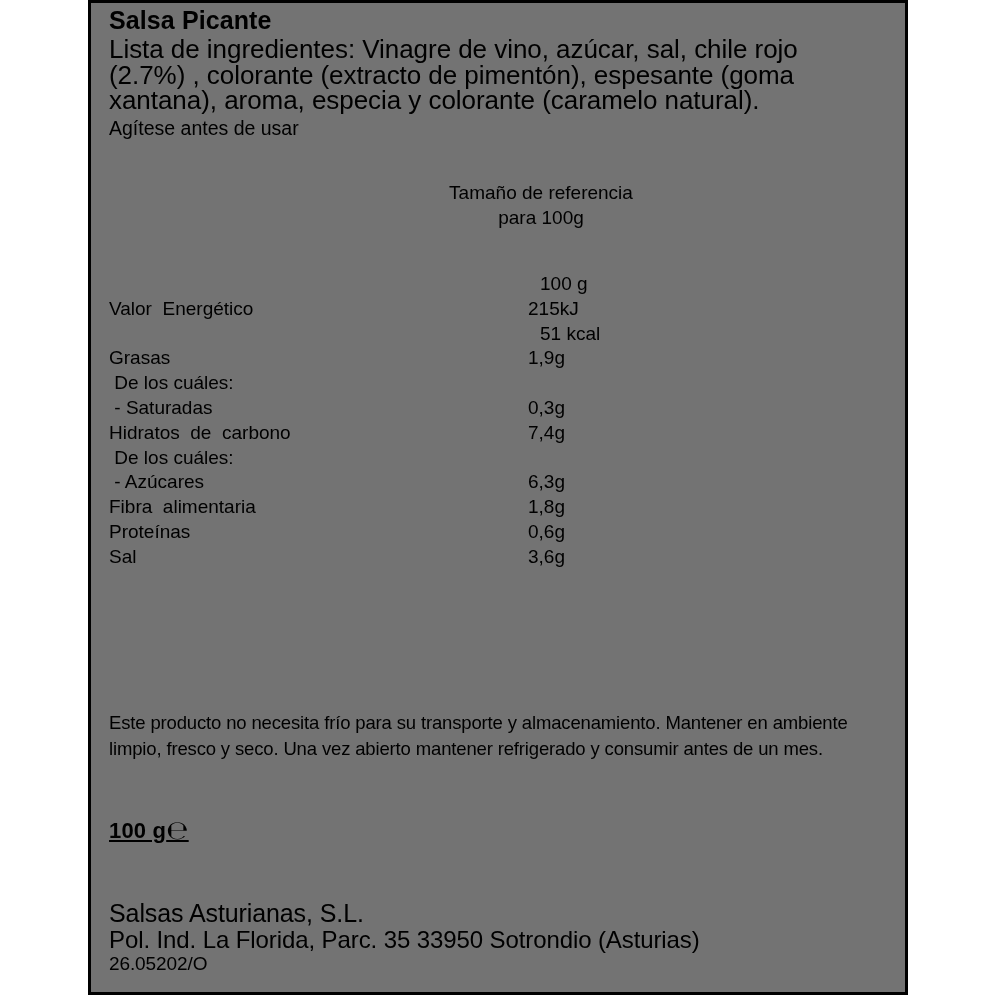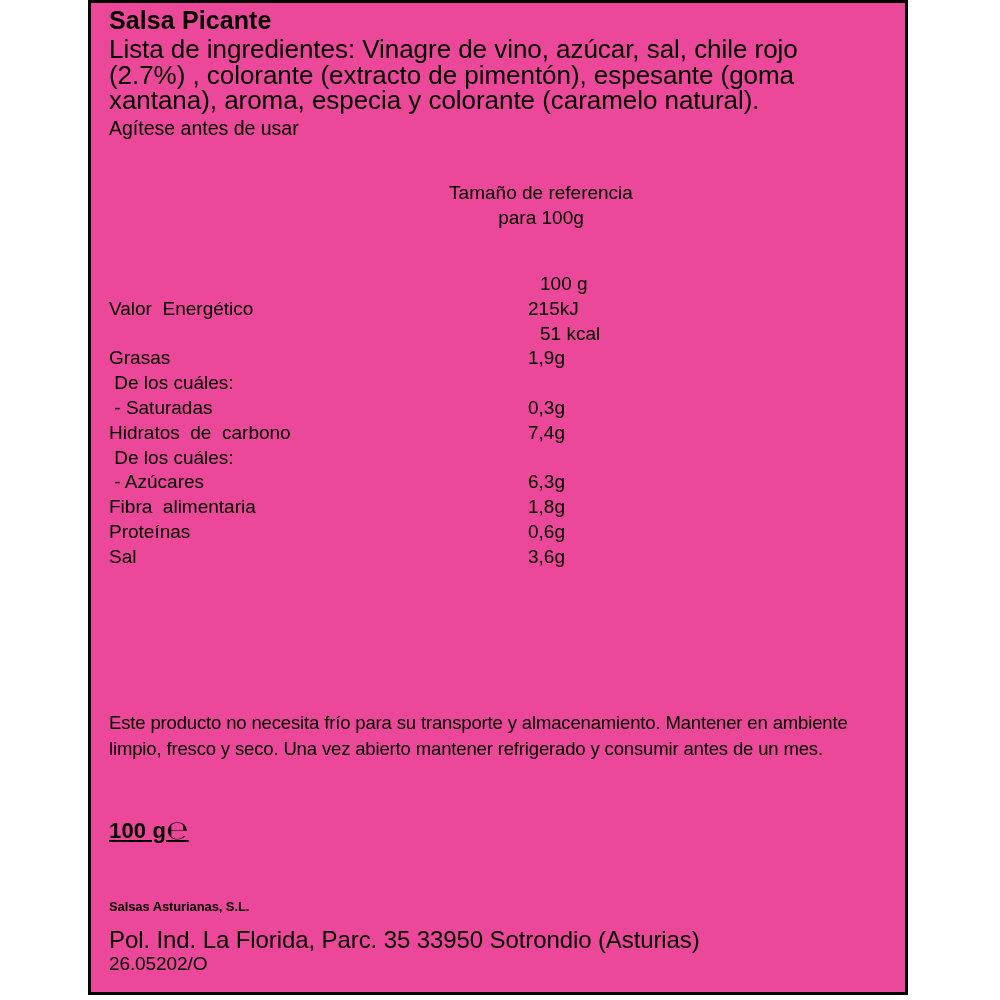--- a/index.html
+++ b/index.html
@@ -16,21 +16,21 @@
   }
 
   #label-frame {
     position: absolute;
     left: 88px;
     top: 0px;
     width: 820px;
     height: 995px;
     border: 3px solid #000000;
     box-sizing: border-box;
-    background: #ec4899;
+    background: #737373;
     overflow: hidden;
   }
 
   .inner {
     position: relative;
     width: 100%;
     height: 100%;
   }
 
   
@@ -123,22 +123,22 @@
     font-size: 26px;
     font-family: "DejaVu Sans", sans-serif;
     vertical-align: -1px;
   }
 
   
   .company {
     position: absolute;
     left: 18px;
     top: 896px;
-    font-size: 13px;
-    font-weight: bold;
+    font-size: 25px;
+    font-weight: normal;
     letter-spacing: -0.1px;
   }
   .address {
     position: absolute;
     left: 18px;
     top: 923px;
     font-size: 24px;
     letter-spacing: -0.1px;
   }
   .batch {

